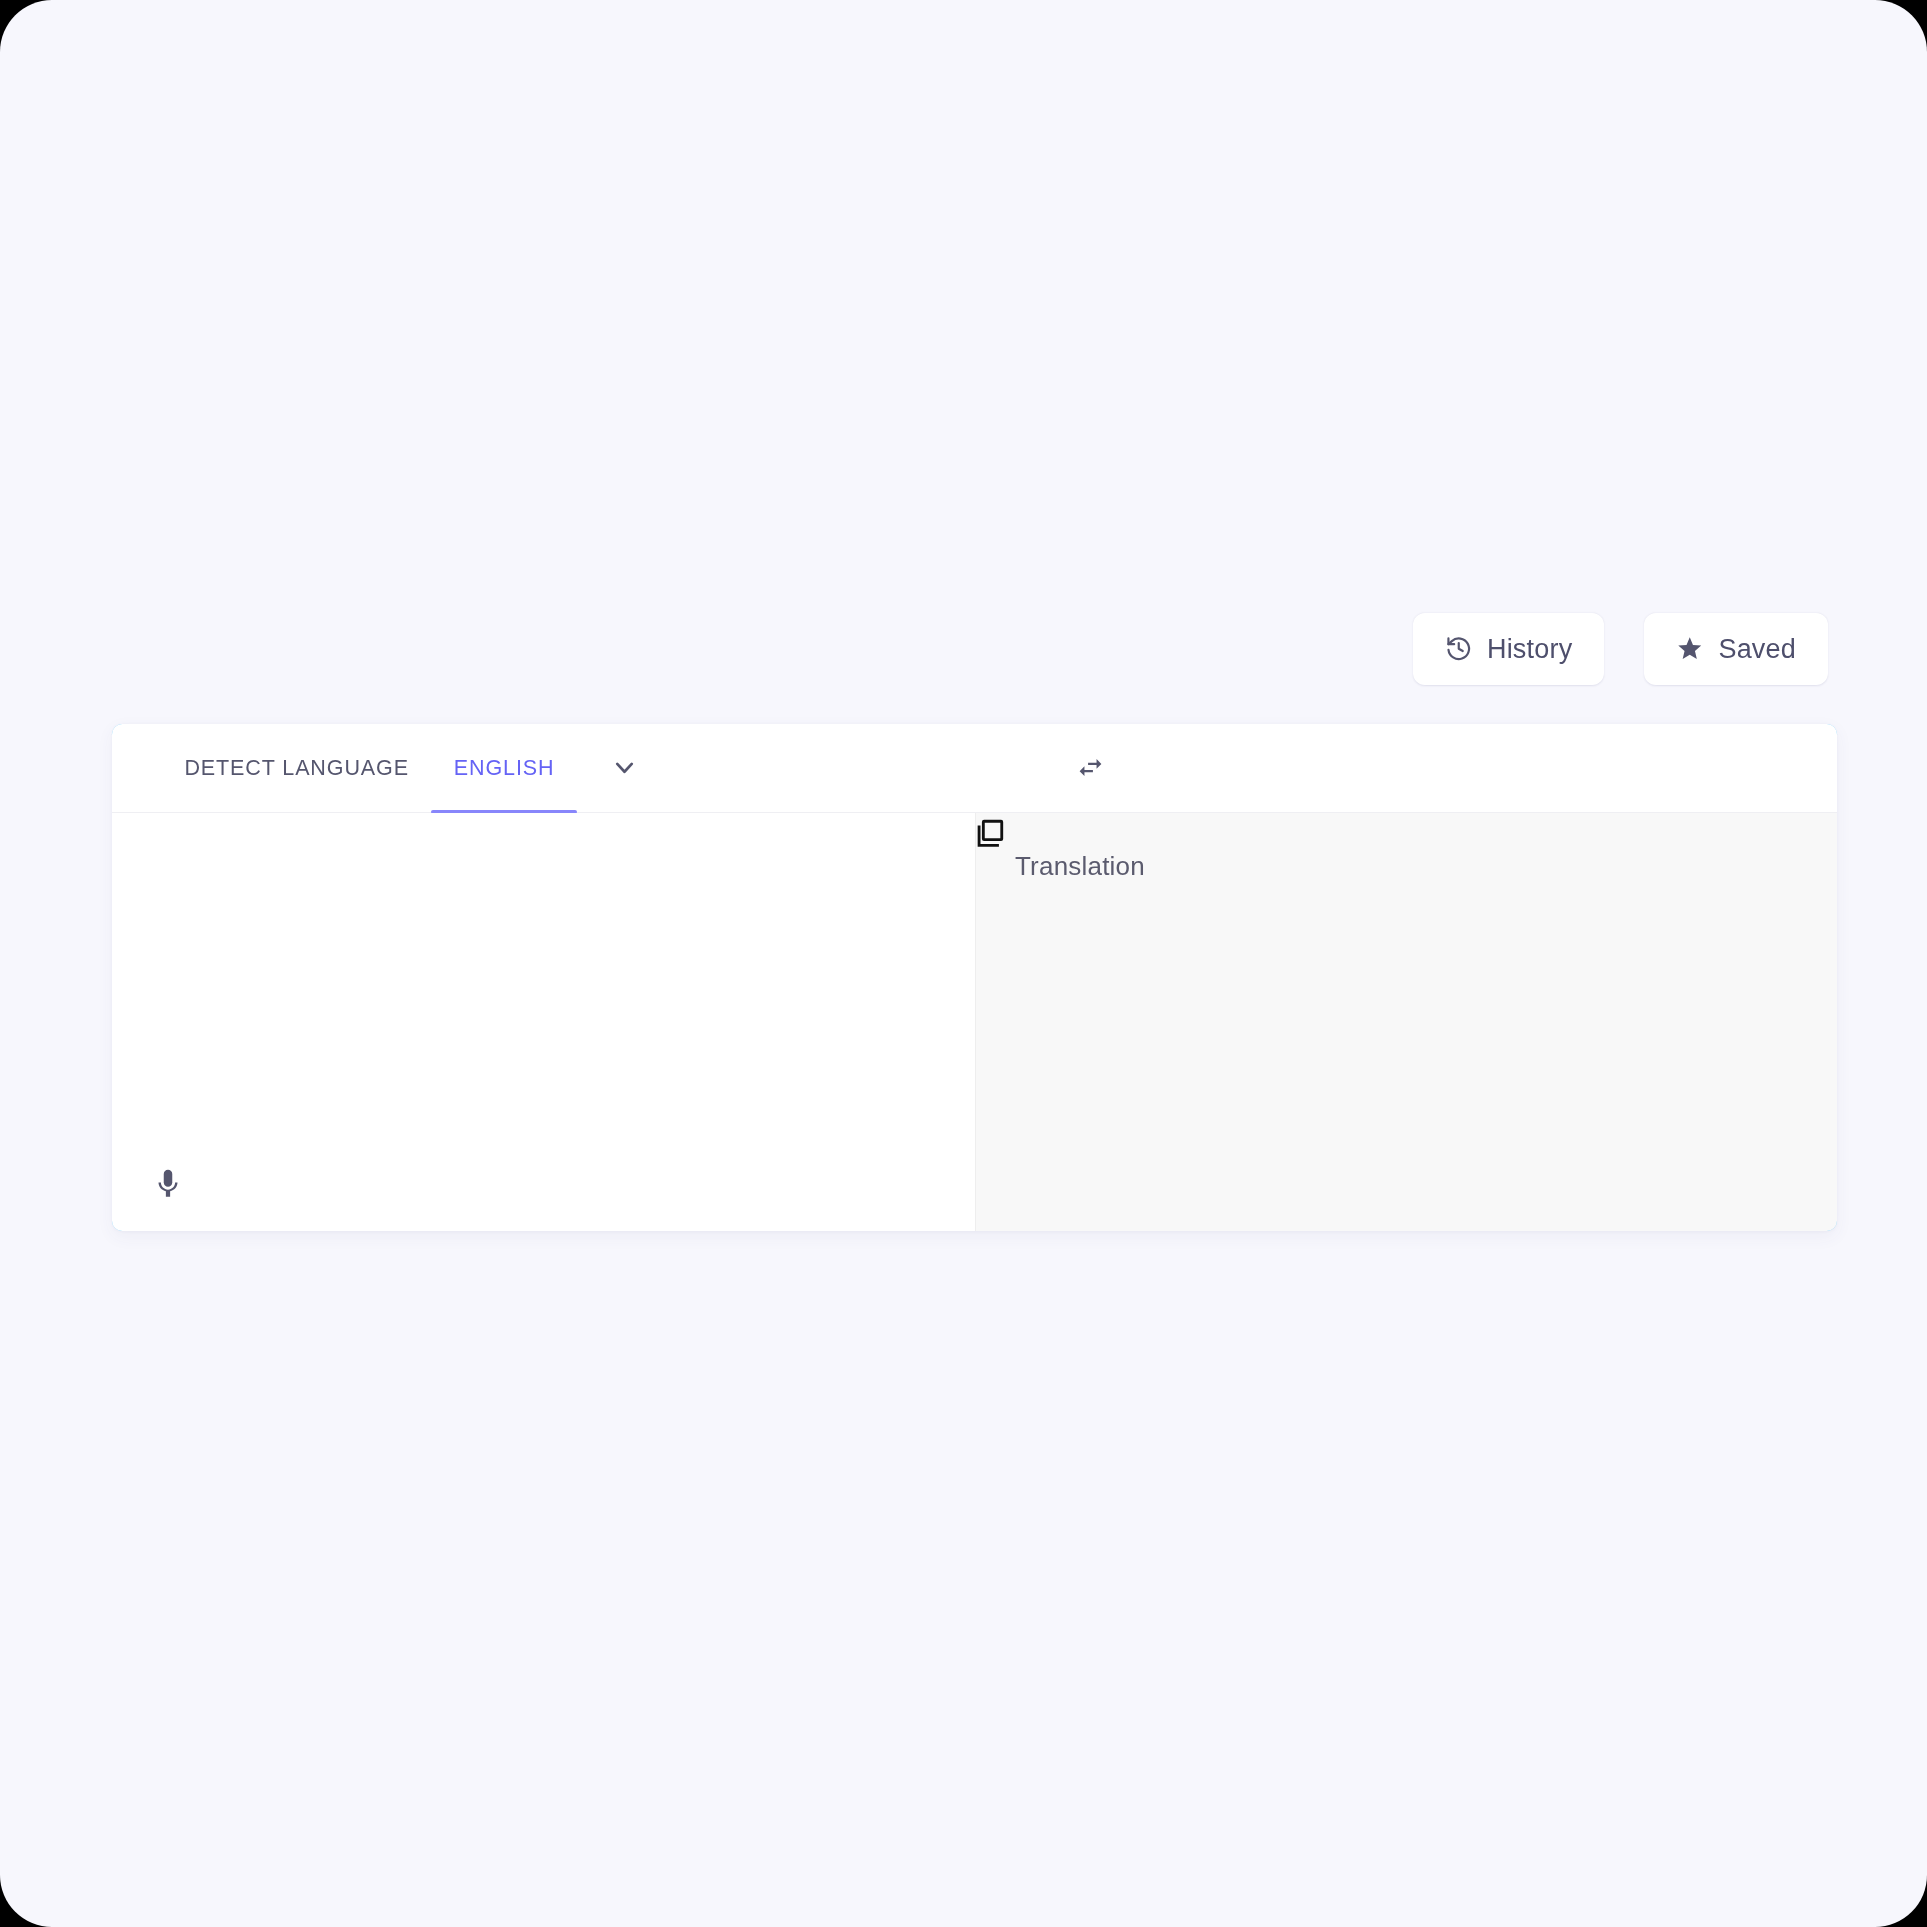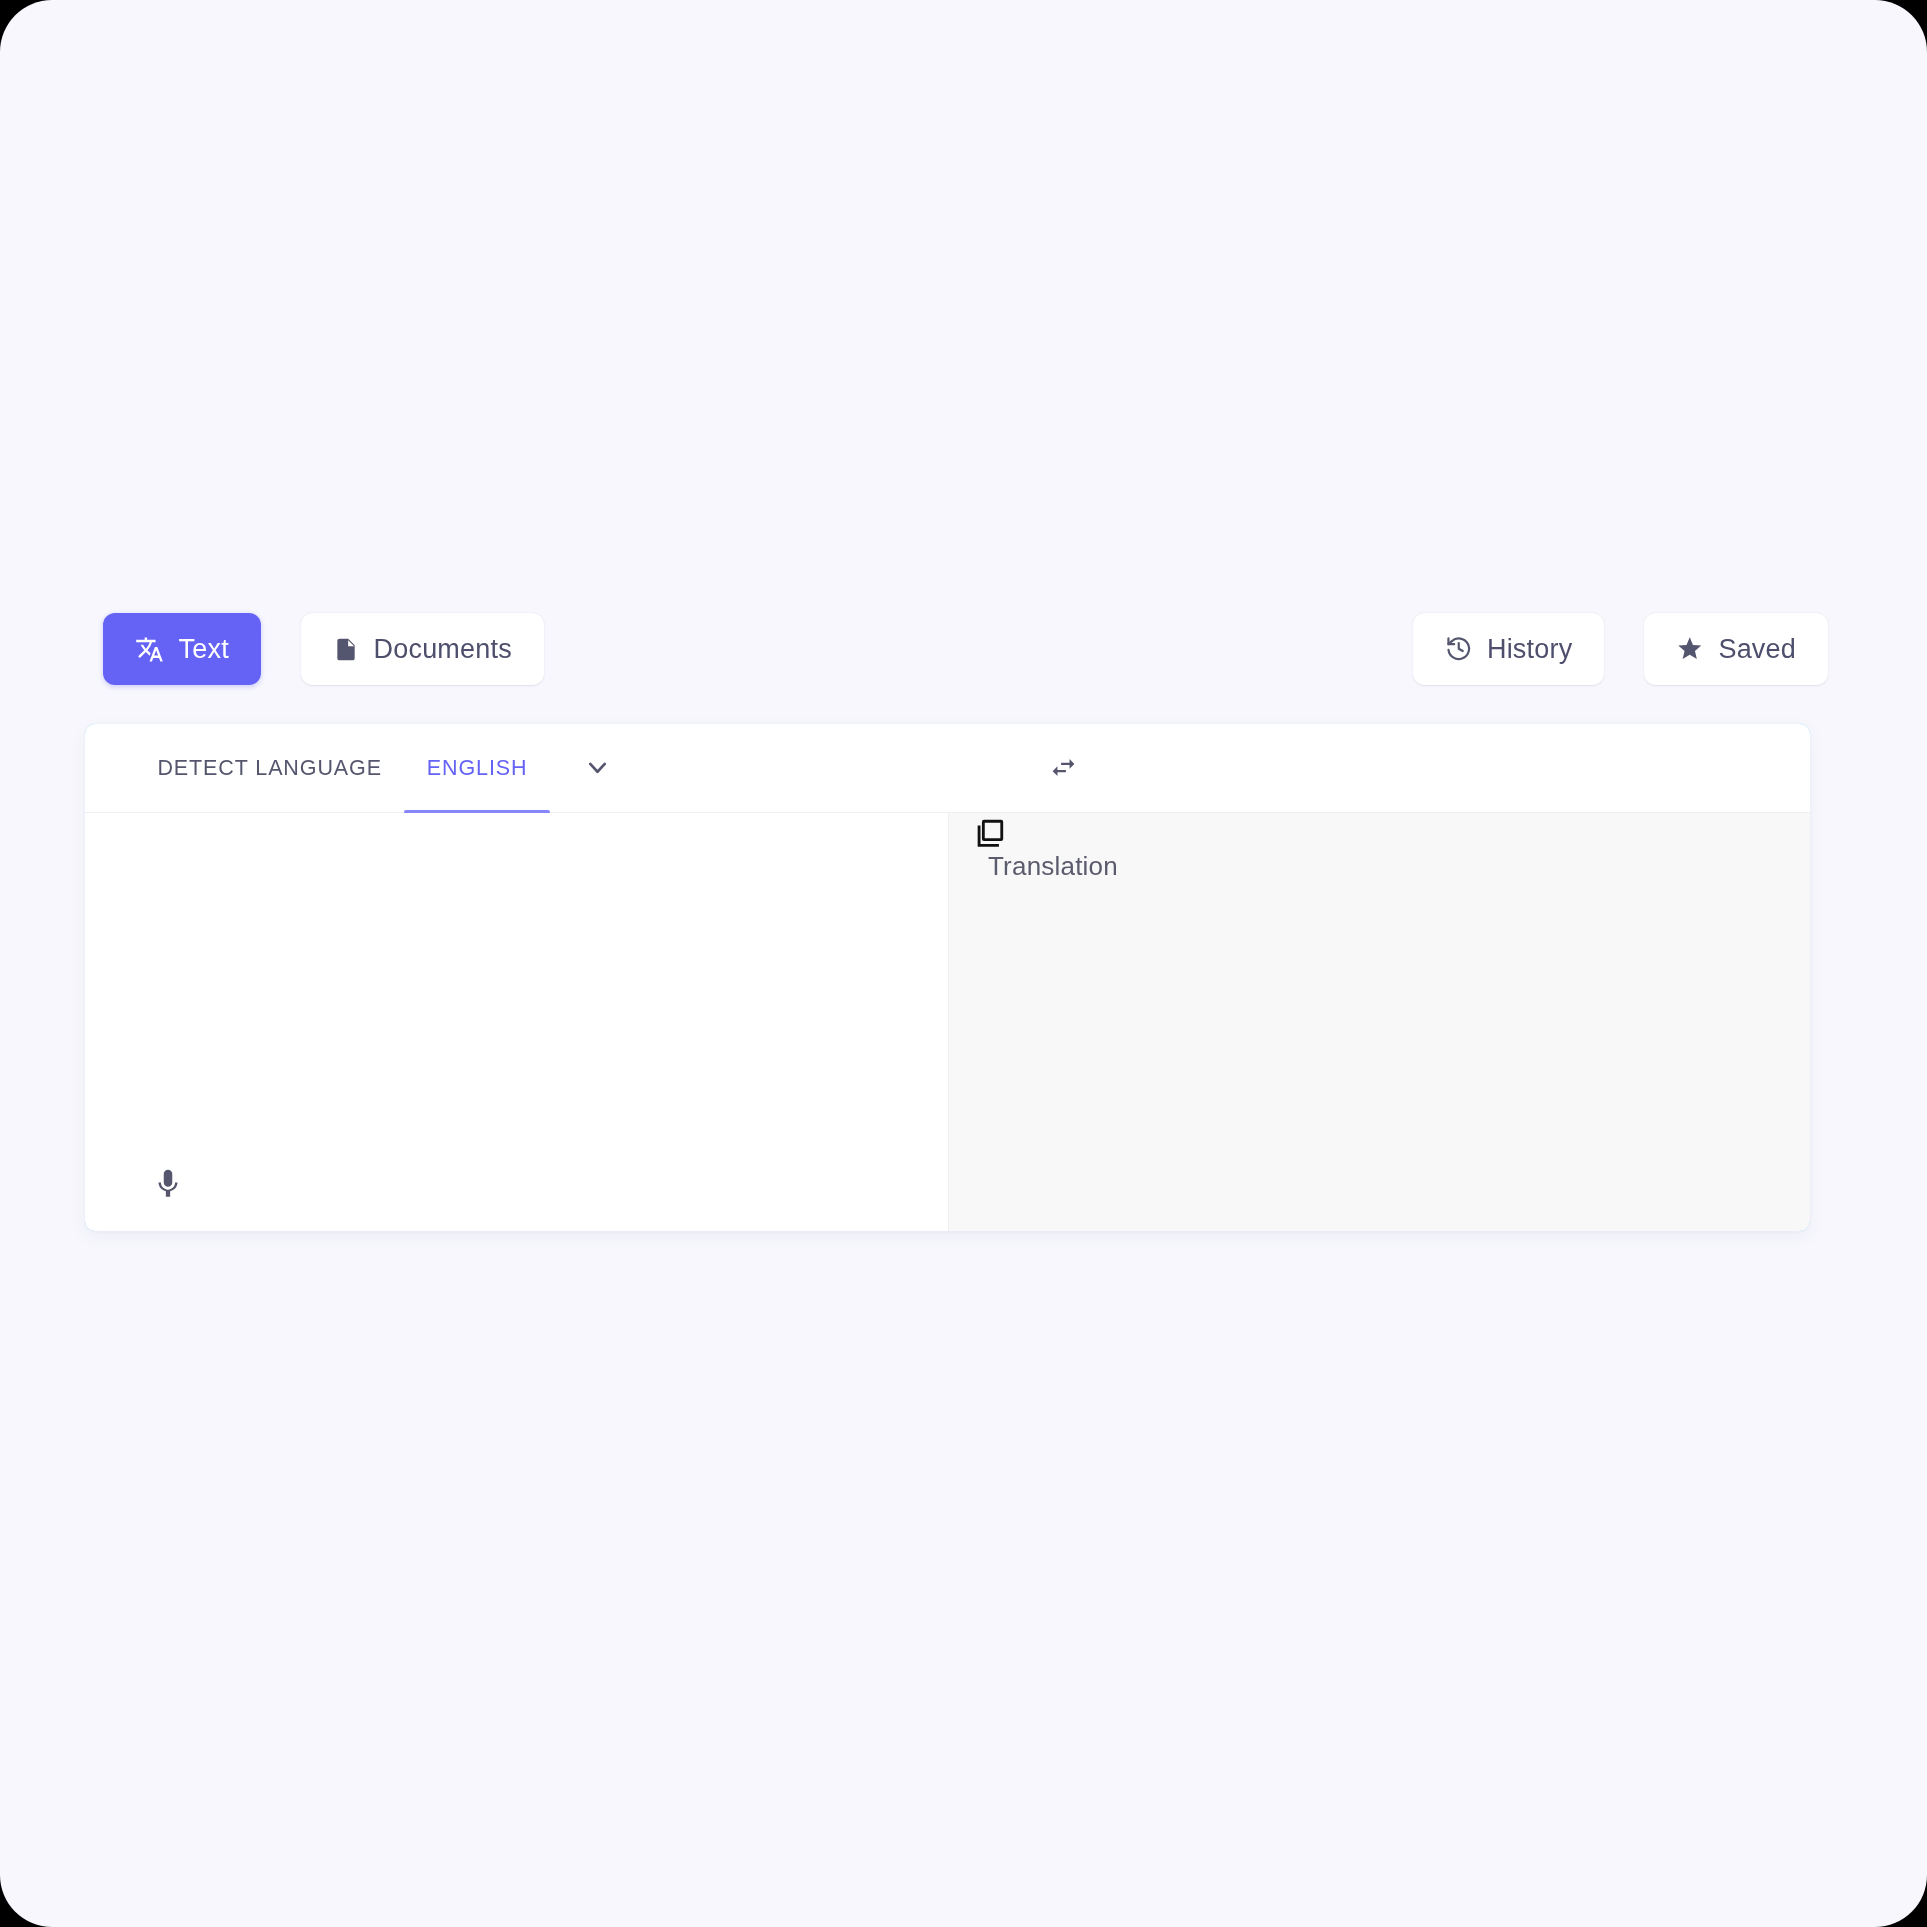--- a/index.html
+++ b/index.html
@@ -57,21 +57,21 @@
     color: #FFFFFF;
     box-shadow: 0 1.7px 5.2px rgba(101,99,245,0.28);
   }
 
   .pill .ico { display: flex; align-items: center; justify-content: center; }
   .pill .ico svg { display: block; }
 
   
   .card {
     position: absolute;
-    left: 85px;
+    left: 112px;
     top: 724px;
     width: 1725px;
     height: 507px;
     background: #7dd3fc;
     border-radius: 10.3px;
     box-shadow: 0 5.2px 17px rgba(70,70,130,0.055), 0 0.9px 2.6px rgba(70,70,130,0.04);
     overflow: hidden;
   }
 
   .card-header {
@@ -206,41 +206,20 @@
     user-select: none;
   }
 </style>
 </head>
 <body>
 
 <div id="app">
 
   <div class="toolbar">
 
-    <div class="toolbar-left">
-
-      <div class="pill primary">
-        <span class="ico">
-          <svg width="29" height="29" viewBox="0 0 24 24" fill="#FFFFFF">
-            <path d="M12.87 15.07l-2.54-2.51.03-.03c1.74-1.94 2.98-4.17 3.71-6.53H17V4h-7V2H8v2H1v1.99h11.17C11.5 7.92 10.44 9.75 9 11.35 8.07 10.32 7.3 9.19 6.69 8h-2c.73 1.63 1.73 3.17 2.98 4.56l-5.09 5.02L4 19l5-5 3.11 3.11.76-2.04zM18.5 10h-2L12 22h2l1.12-3h4.75L21 22h2l-4.5-12zm-2.62 7l1.62-4.33L19.12 17h-3.24z"></path>
-          </svg>
-        </span>
-        <span>Text</span>
-      </div>
-
-      <div class="pill">
-        <span class="ico">
-          <svg width="26" height="29" viewBox="0 0 24 24" fill="#54556E">
-            <path d="M14 2H6a2 2 0 0 0-2 2v16a2 2 0 0 0 2 2h12a2 2 0 0 0 2-2V8l-6-6zm0 7V3.5L19.5 9H14z"></path>
-          </svg>
-        </span>
-        <span>Documents</span>
-      </div>
-
-    </div>
 
     <div class="toolbar-right">
 
       <div class="pill">
         <span class="ico">
           <svg width="27.5" height="27.5" viewBox="0 0 24 24" fill="none" stroke="#54556E" stroke-width="1.9" stroke-linecap="round" stroke-linejoin="round">
             <path d="M3 3v5h5"></path>
             <path d="M3.05 13A9 9 0 1 0 6 5.3L3 8"></path>
             <path d="M12 7v5l3.5 2"></path>
           </svg>

